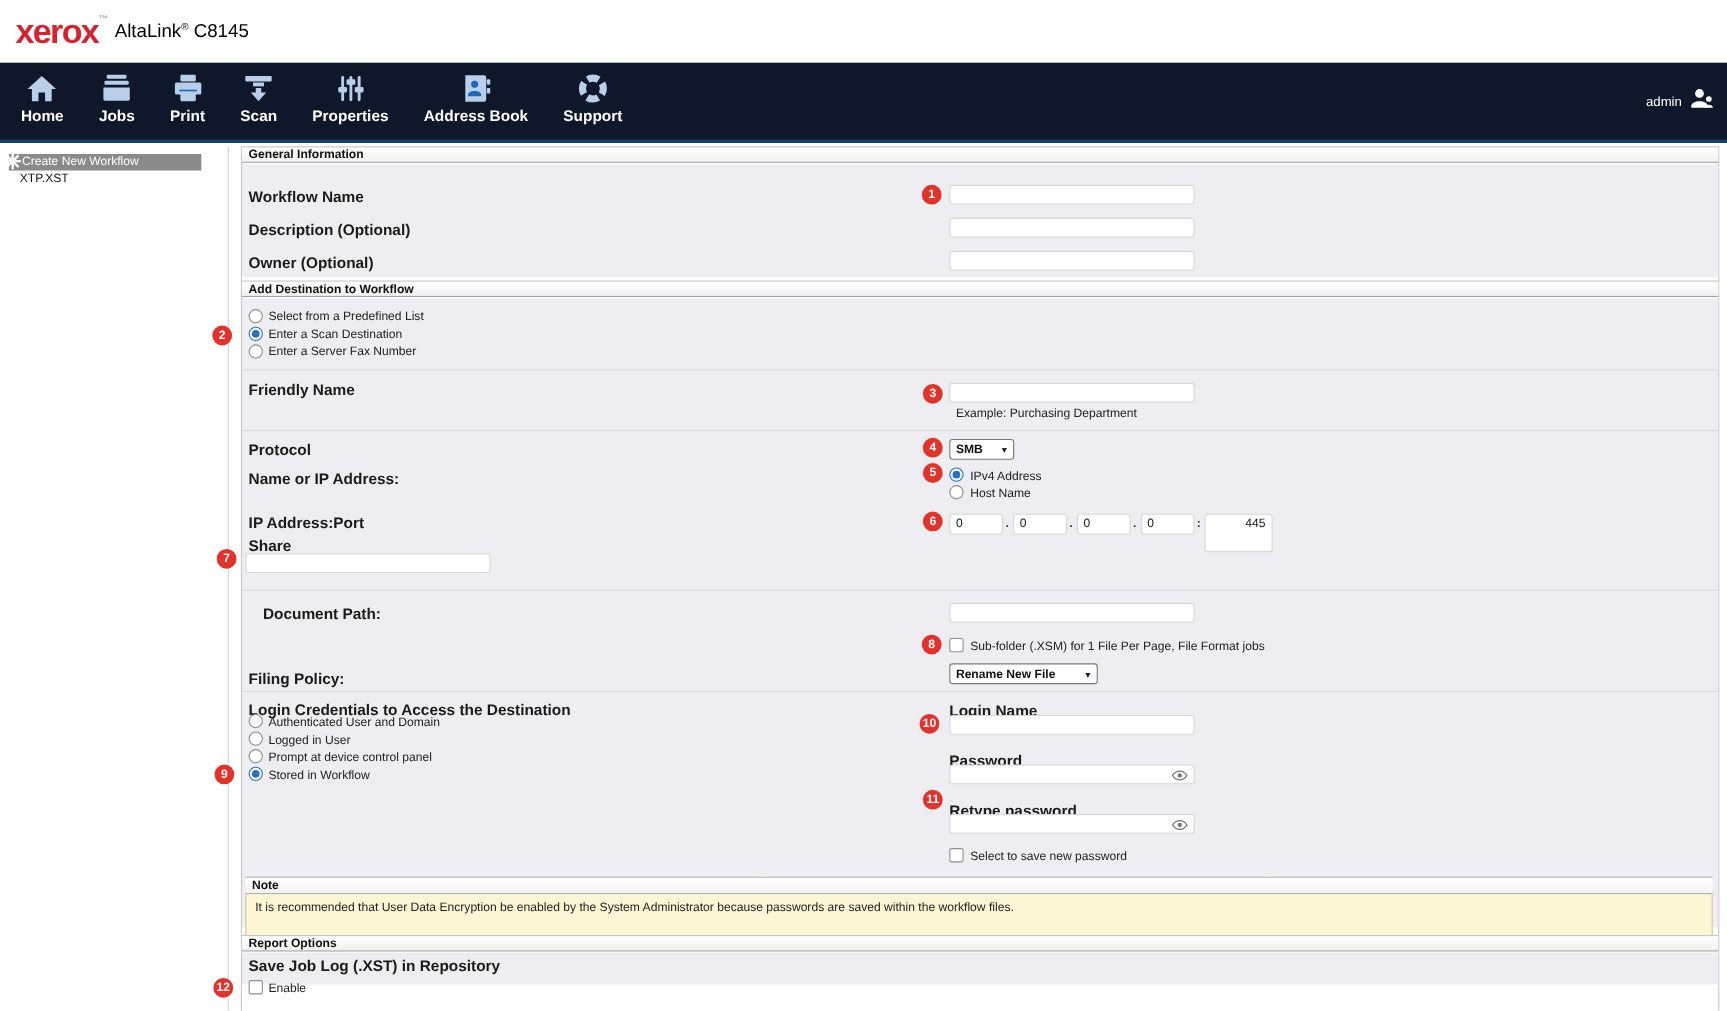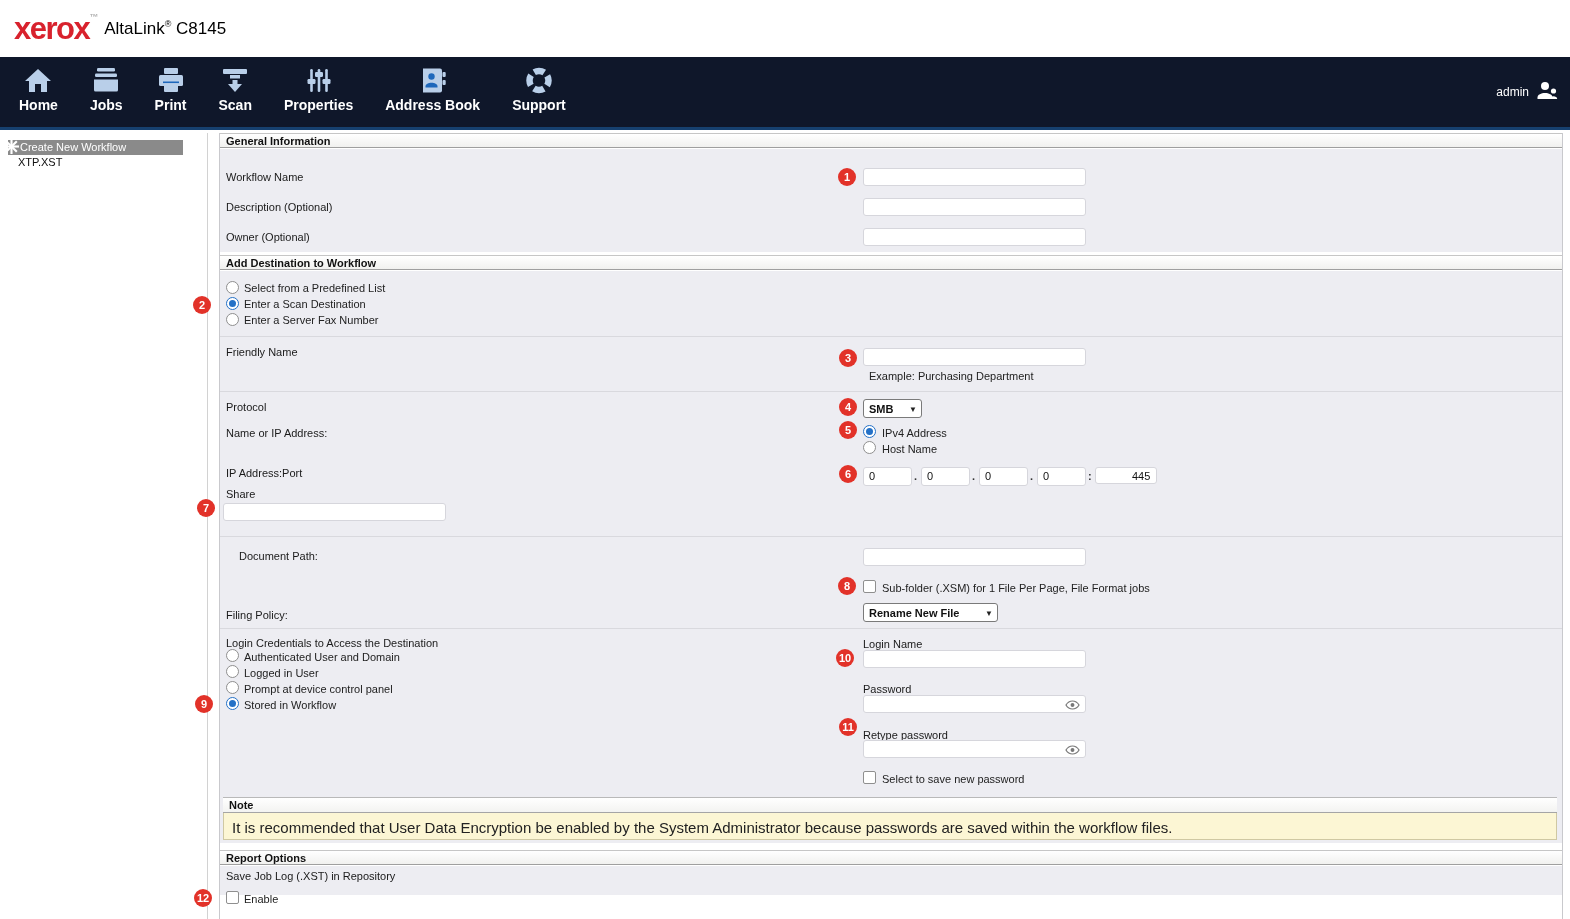--- a/index.html
+++ b/index.html
@@ -26,37 +26,37 @@
   .side-active { position:absolute; left:8px; top:140px; width:175px; height:15px; background:#8a8a8a; color:#fff; font-size:11px; line-height:15px; white-space:nowrap; cursor:pointer; }
   .side-star { position:absolute; left:-4px; top:-1px; }
   .side-active-label { margin-left:12px; }
   .side-file { position:absolute; left:18px; top:156px; font-size:11px; color:#111; cursor:pointer; }
   .side-divider { position:absolute; left:207px; top:133px; width:1px; height:786px; background:#d2d2d2; }
 
   
   .content { position:absolute; left:219px; top:133px; width:1344px; height:786px; background:#fff; border-left:1px solid #c9c9cd; border-right:1px solid #c9c9cd; }
   .sec-header { position:absolute; left:0; width:100%; height:15px; line-height:15px; font-size:11px; font-weight:bold; color:#111; padding-left:6px; background:linear-gradient(#ffffff,#f1f1ef); border-top:1px solid #c6c6c6; border-bottom:1px solid #9f9f9f; }
   .gray { position:absolute; left:0; width:100%; background:#ededf2; }
-  .lbl { position:absolute; font-size:11px; font-weight:normal; color:#1a1a1a; white-space:nowrap; }
+  .lbl { position:absolute; font-size:14px; font-weight:bold; color:#1a1a1a; white-space:nowrap; }
   .txt { position:absolute; font-size:11px; color:#222; white-space:nowrap; }
   .tfield { position:absolute; height:18px; background:#fff; border:1px solid #d6d6dc; border-radius:3px; font-size:11px; color:#111; padding:2px 5px; }
   .hr { position:absolute; left:0; width:100%; height:1px; background:#d9d9de; }
   .radio { position:absolute; width:13px; height:13px; border:1px solid #8f8f8f; border-radius:50%; background:#fff; }
   .radio.selected { border-color:#2471c7; }
   .radio.selected::after { content:""; position:absolute; left:2px; top:2px; width:7px; height:7px; border-radius:50%; background:#2471c7; }
   .checkbox { position:absolute; width:13px; height:13px; border:1px solid #8f8f8f; border-radius:2px; background:#fff; }
   .sel { position:absolute; height:19px; background:#fff; border:1px solid #7a7a7a; border-radius:3px; font-size:11px; font-weight:bold; color:#111; padding:3px 5px; cursor:pointer; }
   .sel-arrow { position:absolute; right:4px; top:5px; font-size:8px; color:#222; }
   .eye { position:absolute; right:5px; top:2px; cursor:pointer; }
   .sep { position:absolute; font-size:11px; font-weight:bold; color:#333; }
 
   
   .note-box { position:absolute; left:3px; top:526px; width:1334px; }
   .note-header { height:16px; line-height:15px; font-size:11px; font-weight:bold; color:#111; padding-left:6px; background:linear-gradient(#ffffff,#f3f3f1); border-top:1px solid #b9b9b9; border-bottom:1px solid #a5a5a5; }
-  .note-body { height:27px; background:#fcf6d4; border:1px solid #cfc8a2; border-top:none; font-size:15px; color:#222; padding:6px 0 0 8px; white-space:nowrap; }
+  .note-body { height:38px; background:#fcf6d4; border:1px solid #cfc8a2; border-top:none; font-size:11px; color:#222; padding:6px 0 0 8px; white-space:nowrap; }
 
   
   .report-band { position:absolute; left:0; top:733px; width:100%; height:29px; background:#ededf2; }
 
   
   .badge { position:absolute; width:18px; height:18px; border-radius:50%; background:#e23229; color:#fff; font-size:11px; font-weight:bold; line-height:18px; text-align:center; z-index:60; }
 </style>
 </head>
 <body>
 
@@ -206,21 +206,21 @@
 
       <span class="lbl" style="left:6px; top:196px;">IP Address:Port</span>
       <div class="tfield" style="left:643px; top:196px; width:49px; height:19px;">0</div>
       <span class="sep" style="left:694px; top:199px;">.</span>
       <div class="tfield" style="left:701px; top:196px; width:49px; height:19px;">0</div>
       <span class="sep" style="left:752px; top:199px;">.</span>
       <div class="tfield" style="left:759px; top:196px; width:49px; height:19px;">0</div>
       <span class="sep" style="left:810px; top:199px;">.</span>
       <div class="tfield" style="left:817px; top:196px; width:49px; height:19px;">0</div>
       <span class="sep" style="left:868px; top:199px;">:</span>
-      <div class="tfield" style="left:875px; top:196px; width:62px; height:17px;padding-left:36px;">445</div>
+      <div class="tfield" style="left:875px; top:196px; width:62px; height:35px;padding-left:36px;">445</div>
 
       <span class="lbl" style="left:6px; top:217px;">Share</span>
       <div class="tfield" style="left:3px; top:232px; width:223px;"></div>
 
       <div class="hr" style="top:265px;"></div>
 
       <span class="lbl" style="left:19px; top:279px;">Document Path:</span>
       <div class="tfield" style="left:643px; top:277px; width:223px;"></div>
 
       <span class="checkbox" style="left:643px; top:309px;"></span>

